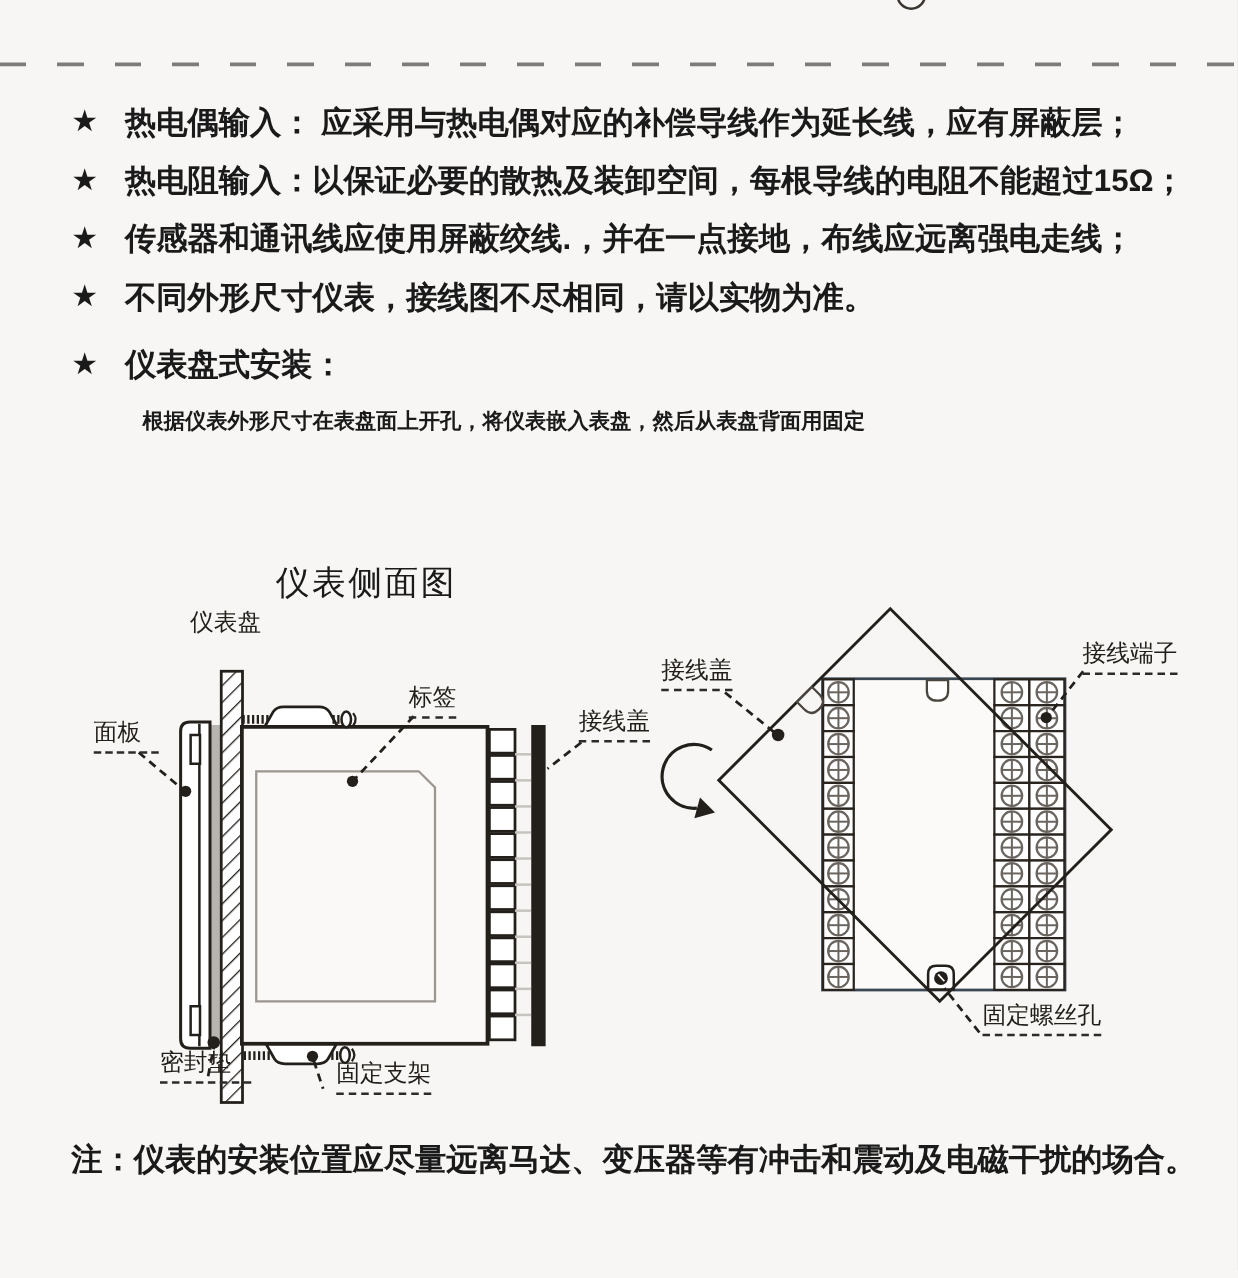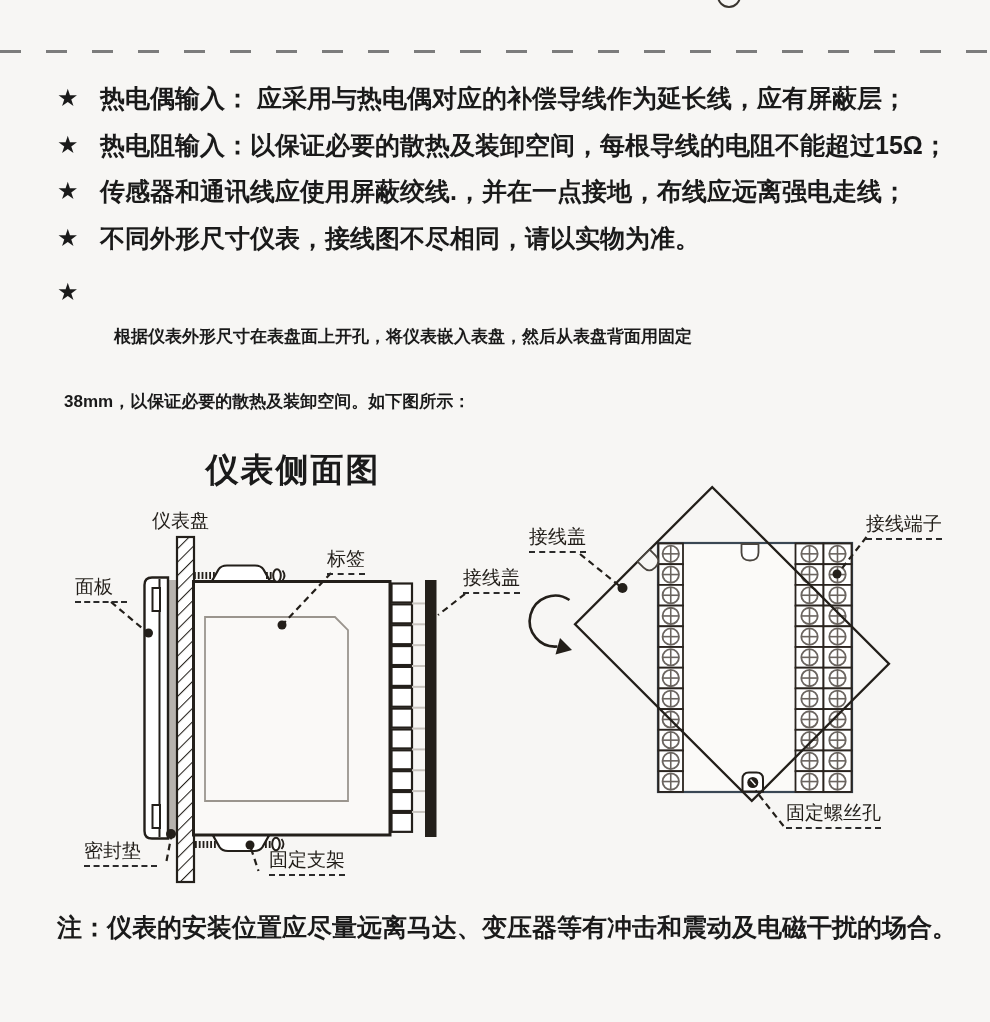--- a/index.html
+++ b/index.html
@@ -8,25 +8,25 @@
   .sep{position:absolute;left:0;top:50px;width:990px;height:2.5px;
        background:repeating-linear-gradient(90deg,#7c7c7c 0 21px,transparent 21px 46px);}
   .circ{position:absolute;left:717px;top:-16px;width:20px;height:20px;
         border:2px solid #3a352f;border-radius:50%;background:transparent;}
   .bullet{position:absolute;left:57px;display:flex;align-items:flex-start;
           font-weight:bold;font-size:25px;line-height:28px;white-space:nowrap;}
   .star{width:28px;margin-right:15px;font-size:24px;line-height:28px;}
   .para-line{position:absolute;left:64px;font-weight:bold;font-size:17px;line-height:29px;white-space:nowrap;}
   .indent{padding-left:50px;}
   .dtitle{position:absolute;top:448px;width:200px;text-align:center;
-          font-family:"Liberation Serif","DejaVu Serif",serif;font-weight:bold;
-          font-size:33px;letter-spacing:2px;white-space:nowrap;}
+          font-family:"Liberation Serif","DejaVu Serif",serif;font-weight:normal;
+          font-size:27px;letter-spacing:2px;white-space:nowrap;}
   .dlabel{position:absolute;font-size:19px;line-height:21px;white-space:nowrap;z-index:3;color:#221e19;}
   .u{border-bottom:2.5px dashed #2b2b2b;padding-bottom:4px;}
-  .padr14{padding-right:14px;} .padr16{padding-right:16px;}
+  .padr14{padding-right:14px;} .padr16{padding-right:16px;margin-left:44px;}
   .note{position:absolute;left:57px;top:911px;font-weight:bold;font-size:25px;white-space:nowrap;}
   svg#art{position:absolute;left:0;top:0;z-index:1;}
 </style>
 </head>
 <body>
 
 <div class="page">
 
   <div class="circ"></div>
   <div class="sep"></div>
@@ -43,23 +43,23 @@
     <span class="star">★</span>
     <span>传感器和通讯线应使用屏蔽绞线.，并在一点接地，布线应远离强电走线；</span>
   </div>
   <div class="bullet" style="top:224px">
     <span class="star">★</span>
     <span>不同外形尺寸仪表，接线图不尽相同，请以实物为准。</span>
   </div>
 
   <div class="bullet" style="top:278px">
     <span class="star">★</span>
+    <span>仪表盘式安装：</span>
   </div>
   <div class="para-line indent" style="top:322px">根据仪表外形尺寸在表盘面上开孔，将仪表嵌入表盘，然后从表盘背面用固定</div>
-  <div class="para-line" style="top:387px">38mm，以保证必要的散热及装卸空间。如下图所示：</div>
 
   <div class="dtitle" style="left:193px">仪表侧面图</div>
 
   <svg id="art" width="990" height="1022" viewBox="0 0 990 1022">
     <defs>
       <pattern id="hatch" width="9.5" height="9.5" patternUnits="userSpaceOnUse" patternTransform="rotate(45)">
         <line x1="0" y1="0" x2="0" y2="9.5" stroke="#231f1a" stroke-width="2.1"></line>
       </pattern>
     </defs>
 
@@ -296,21 +296,21 @@
 
       <circle cx="622.5" cy="588" r="5" fill="#231f1a"></circle>
       <circle cx="837" cy="574" r="4.5" fill="#231f1a"></circle>
 
       <path d="M580 554 L619 585.5" fill="none" stroke="#231f1a" stroke-width="2.2" stroke-dasharray="6.5 4.5"></path>
       <path d="M866.5 537 L839.5 571.5" fill="none" stroke="#231f1a" stroke-width="2.2" stroke-dasharray="6.5 4.5"></path>
       <path d="M783.5 826 L755.5 790.5" fill="none" stroke="#231f1a" stroke-width="2.2" stroke-dasharray="6.5 4.5"></path>
     </g>
   </svg>
 
-  <div class="dlabel" style="left:152px;top:510px">仪表盘</div>
+  <div class="dlabel" style="left:152px;top:488px">仪表盘</div>
   <div class="dlabel u padr14" style="left:75px;top:576px">面板</div>
   <div class="dlabel u" style="left:327px;top:548px">标签</div>
   <div class="dlabel u" style="left:463px;top:567px">接线盖</div>
   <div class="dlabel u padr16" style="left:84px;top:840px">密封垫</div>
   <div class="dlabel u" style="left:269px;top:849px">固定支架</div>
 
   <div class="dlabel u" style="left:529px;top:526px">接线盖</div>
   <div class="dlabel u" style="left:866px;top:513px">接线端子</div>
   <div class="dlabel u" style="left:786px;top:802px">固定螺丝孔</div>
 

